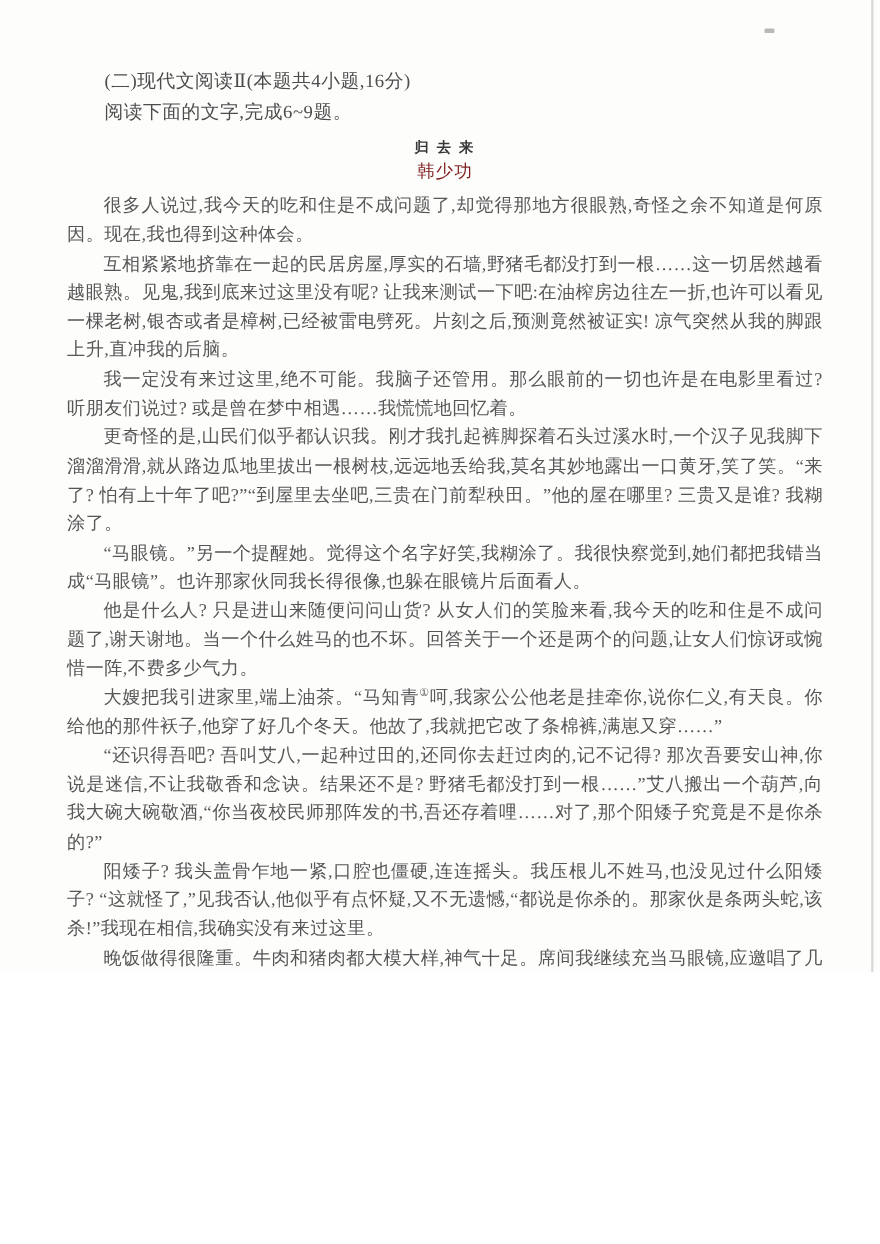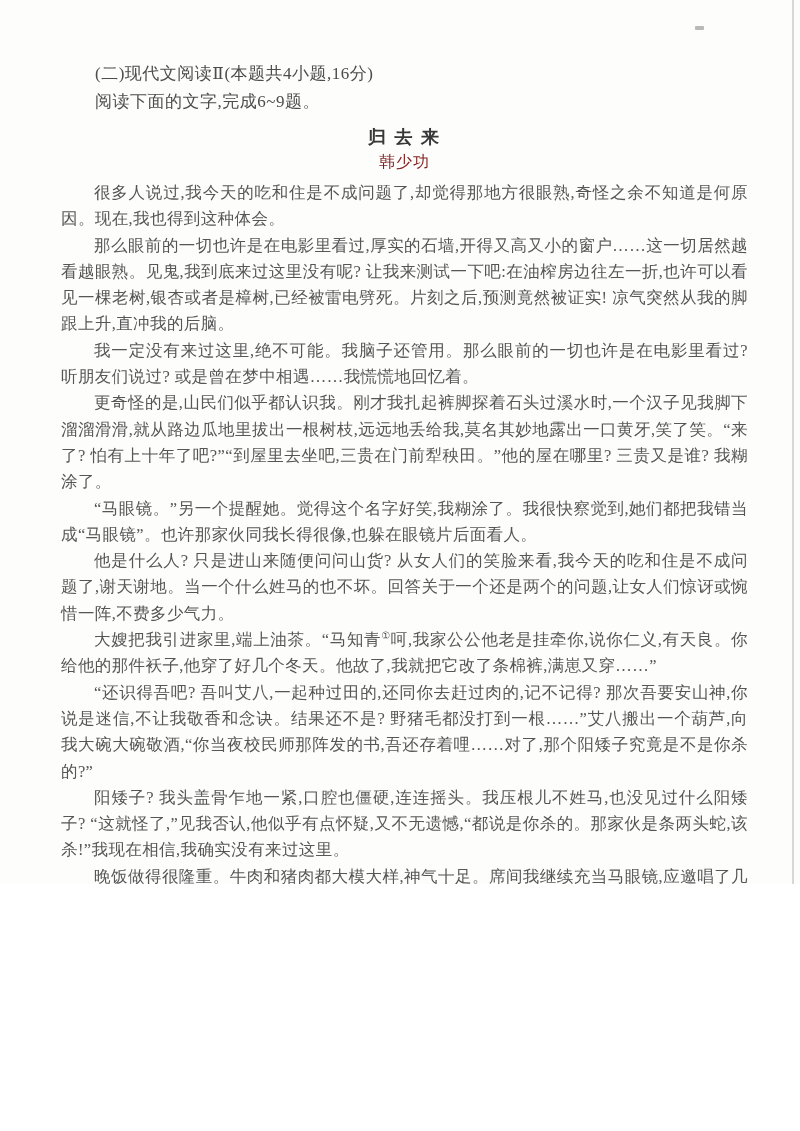--- a/index.html
+++ b/index.html
@@ -46,21 +46,21 @@
     margin: 0;
     text-indent: 2em;
     font-size: 17px;
     line-height: 28px;
     color: #4c4c4c;
     letter-spacing: 0.5px;
   }
   .article-title {
     margin: 9px 0 3px 0;
     text-align: center;
-    font-size: 18px;
+    font-size: 13px;
     font-weight: bold;
     color: #383838;
     letter-spacing: 2px;
   }
   .article-author {
     margin: 0 0 7px 0;
     text-align: center;
     font-size: 16px;
     color: #7f1d1d;
     letter-spacing: 1px;
@@ -100,21 +100,21 @@
 
   <div class="content">
     <p class="section-header">(二)现代文阅读Ⅱ(本题共4小题,16分)</p>
     <p class="instruction">阅读下面的文字,完成6~9题。</p>
 
     <h1 class="article-title">归 去 来</h1>
     <div class="article-author">韩少功</div>
 
     <div class="article-body">
         <p class="para">很多人说过,我今天的吃和住是不成问题了,却觉得那地方很眼熟,奇怪之余不知道是何原因。现在,我也得到这种体会。</p>
-        <p class="para">那么眼前的一切也许是在电影里看过,厚实的石墙,开得又高又小的窗户……这一切居然越看越眼熟。见鬼,我到底来过这里没有呢? 让我来测试一下吧:在油榨房边往左一折,也许可以看见一棵老树,银杏或者是樟树,已经被雷电劈死。片刻之后,预测竟然被证实! 凉气突然从我的脚跟上升,直冲我的后脑。</p>
+        <p class="para">互相紧紧地挤靠在一起的民居房屋,厚实的石墙,野猪毛都没打到一根……这一切居然越看越眼熟。见鬼,我到底来过这里没有呢? 让我来测试一下吧:在油榨房边往左一折,也许可以看见一棵老树,银杏或者是樟树,已经被雷电劈死。片刻之后,预测竟然被证实! 凉气突然从我的脚跟上升,直冲我的后脑。</p>
         <p class="para">我一定没有来过这里,绝不可能。我脑子还管用。那么眼前的一切也许是在电影里看过? 听朋友们说过? 或是曾在梦中相遇……我慌慌地回忆着。</p>
         <p class="para">更奇怪的是,山民们似乎都认识我。刚才我扎起裤脚探着石头过溪水时,一个汉子见我脚下溜溜滑滑,就从路边瓜地里拔出一根树枝,远远地丢给我,莫名其妙地露出一口黄牙,笑了笑。“来了? 怕有上十年了吧?”“到屋里去坐吧,三贵在门前犁秧田。”他的屋在哪里? 三贵又是谁? 我糊涂了。</p>
         <p class="para">“马眼镜。”另一个提醒她。觉得这个名字好笑,我糊涂了。我很快察觉到,她们都把我错当成“马眼镜”。也许那家伙同我长得很像,也躲在眼镜片后面看人。</p>
         <p class="para">他是什么人? 只是进山来随便问问山货? 从女人们的笑脸来看,我今天的吃和住是不成问题了,谢天谢地。当一个什么姓马的也不坏。回答关于一个还是两个的问题,让女人们惊讶或惋惜一阵,不费多少气力。</p>
         <p class="para">大嫂把我引进家里,端上油茶。“马知青<sup>①</sup>呵,我家公公他老是挂牵你,说你仁义,有天良。你给他的那件袄子,他穿了好几个冬天。他故了,我就把它改了条棉裤,满崽又穿……”</p>
         <p class="para">“还识得吾吧? 吾叫艾八,一起种过田的,还同你去赶过肉的,记不记得? 那次吾要安山神,你说是迷信,不让我敬香和念诀。结果还不是? 野猪毛都没打到一根……”艾八搬出一个葫芦,向我大碗大碗敬酒,“你当夜校民师那阵发的书,吾还存着哩……对了,那个阳矮子究竟是不是你杀的?”</p>
         <p class="para">阳矮子? 我头盖骨乍地一紧,口腔也僵硬,连连摇头。我压根儿不姓马,也没见过什么阳矮子? “这就怪了,”见我否认,他似乎有点怀疑,又不无遗憾,“都说是你杀的。那家伙是条两头蛇,该杀!”我现在相信,我确实没有来过这里。</p>
         <p class="para">晚饭做得很隆重。牛肉和猪肉都大模大样,神气十足。席间我继续充当马眼镜,应邀唱了几首歌,谈了些城里的故事,生意之事当然也在偷偷进行。我谈到了香米,他们根本不肯出价钱,简直是要白送。至于药材,今年药材好是好,但国家药材站统一收购,我果然没法插手。突然,一位老人进屋来,说他以前托我买过染布的颜料,欠了我两块多钱,现在是特意来还钱的,还请我明天去他家吃饭。</p>
       </div>
   </div>

